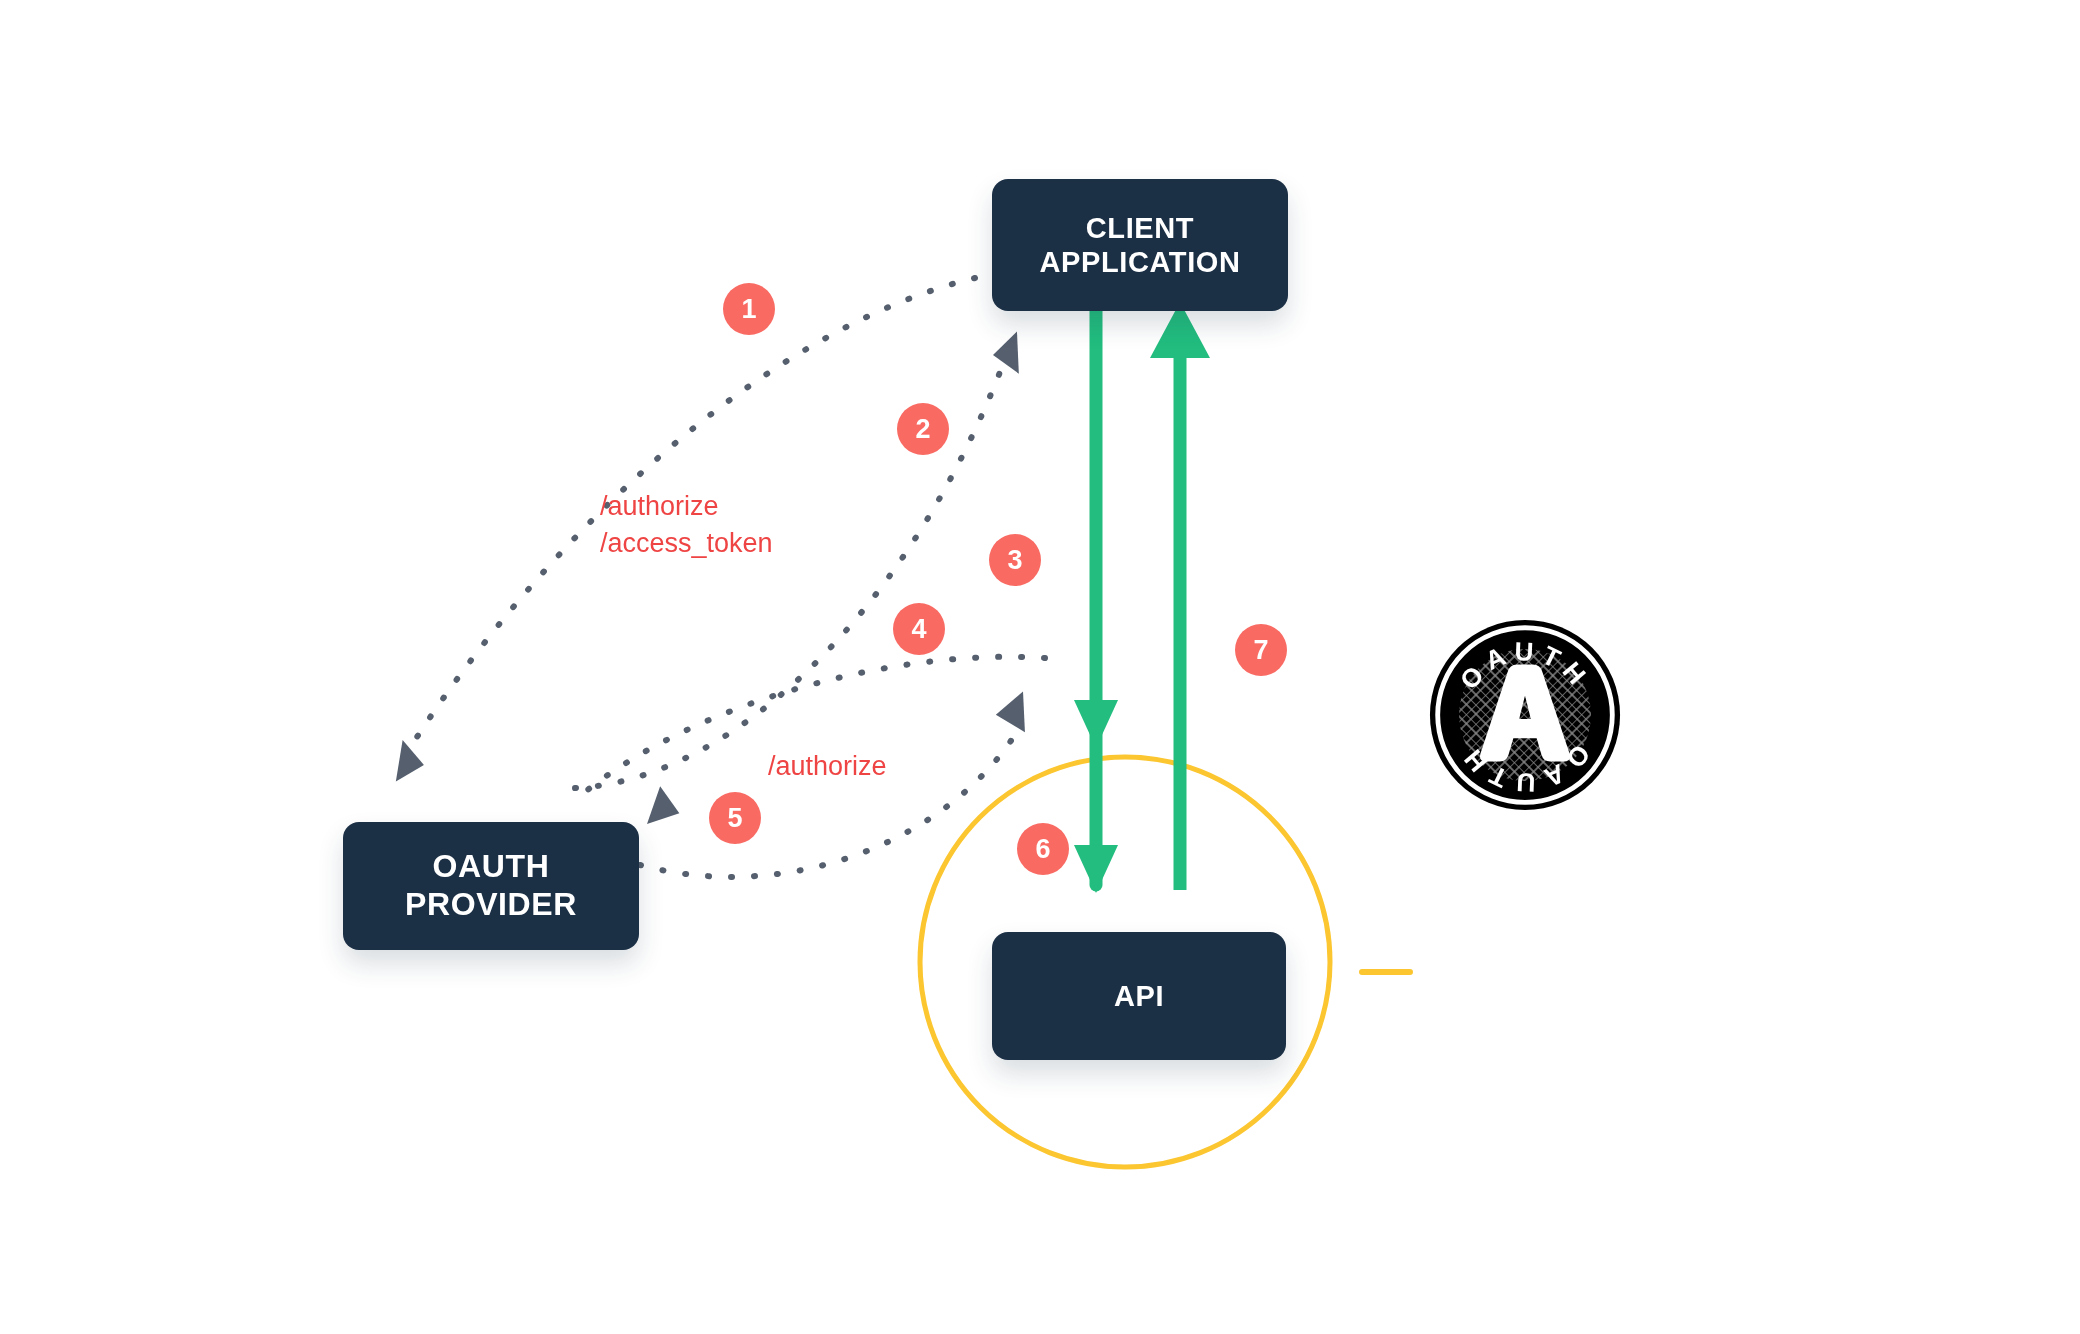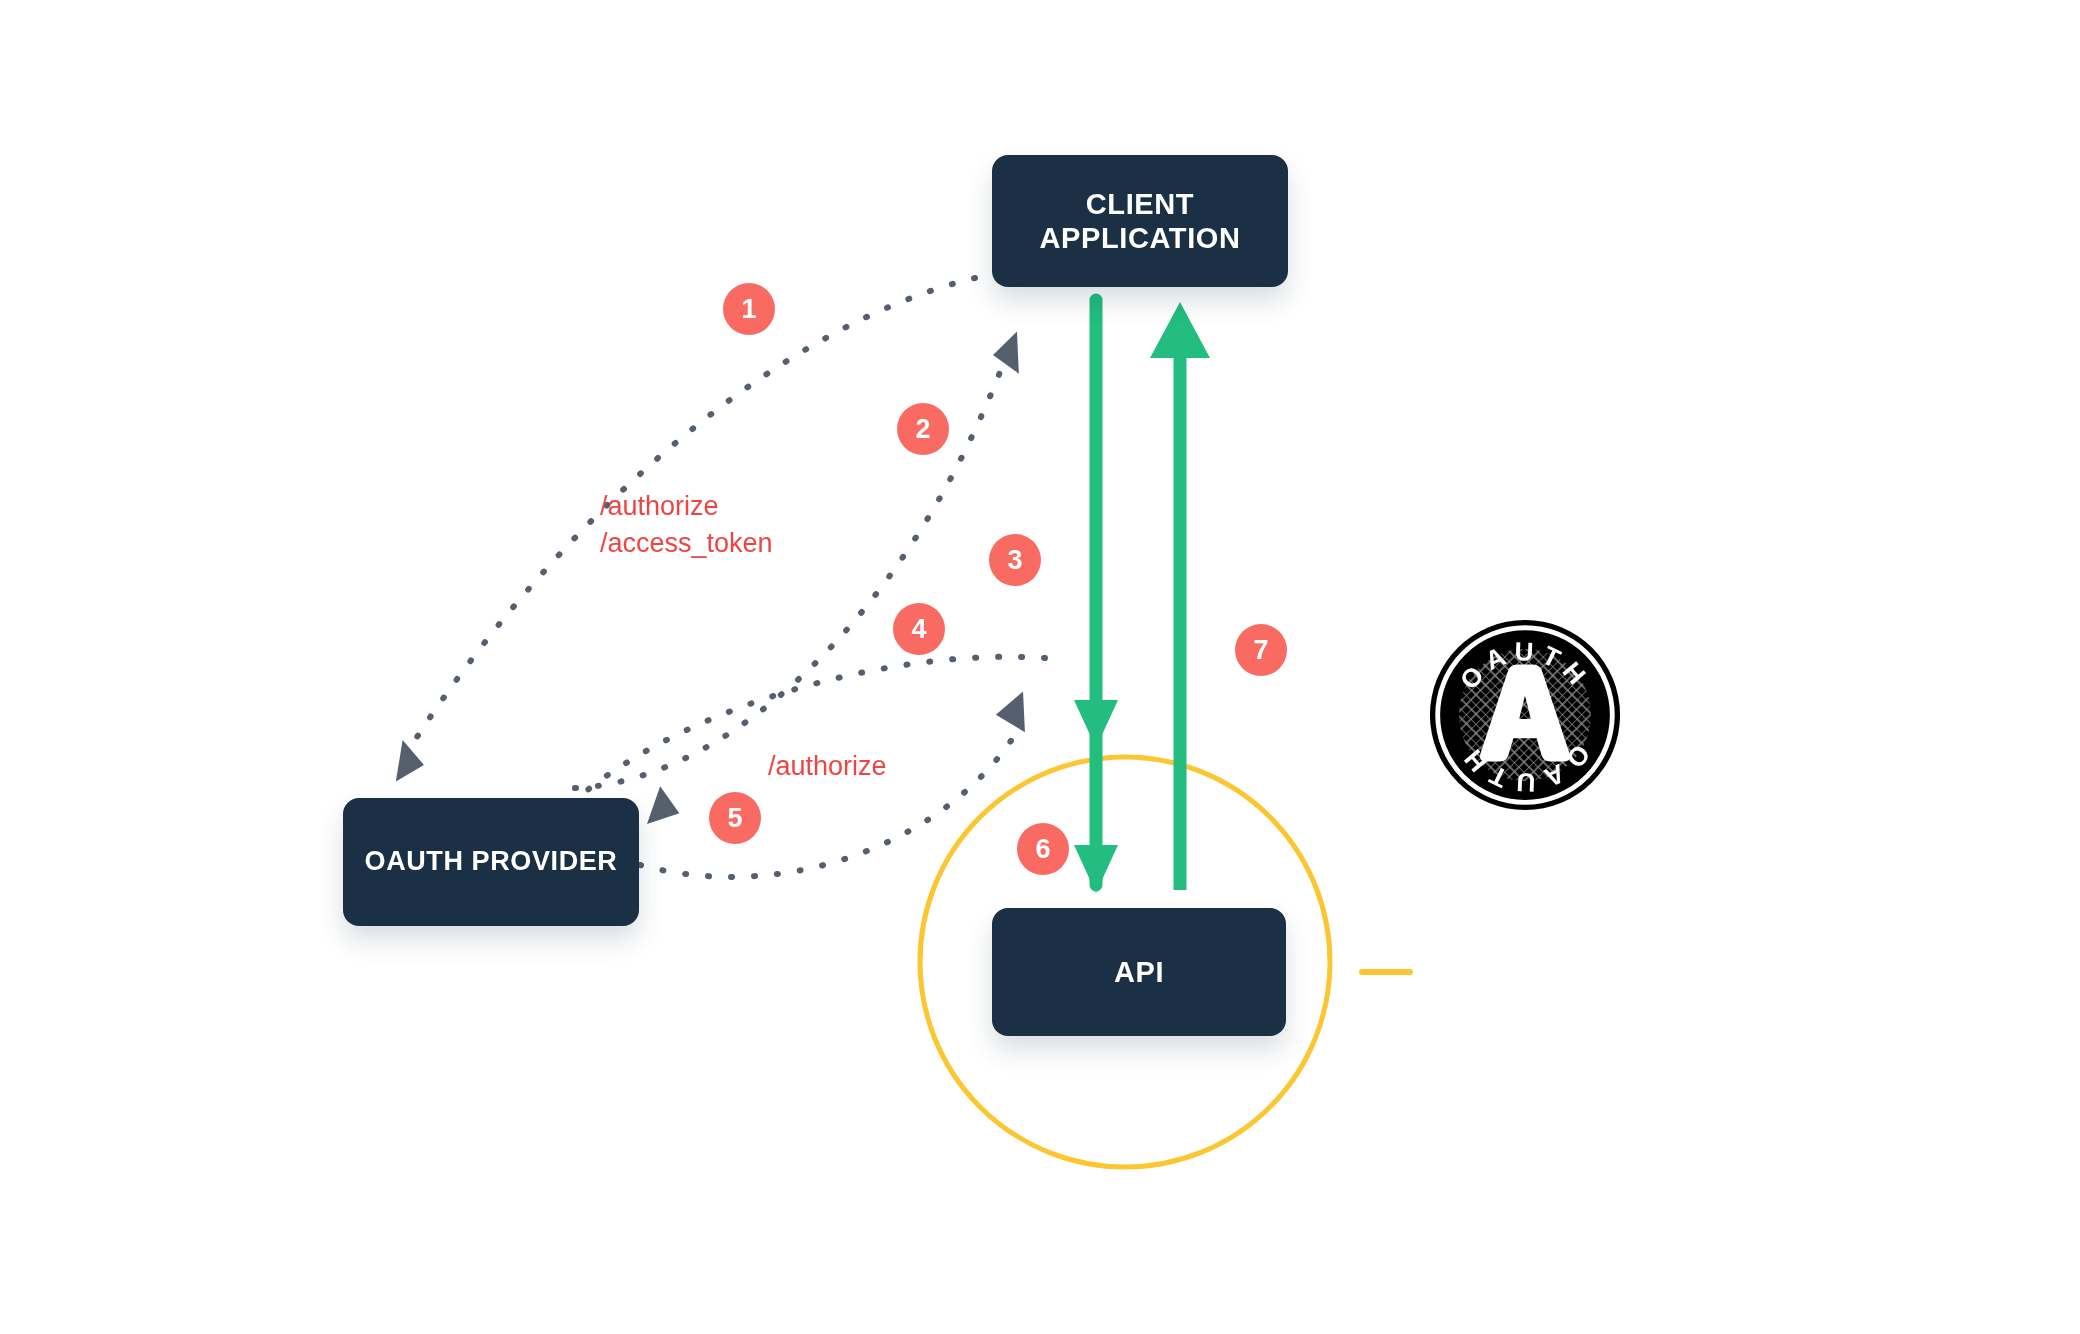--- a/index.html
+++ b/index.html
@@ -19,23 +19,24 @@
     background:#1b2f45;
     border-radius:16px;
     box-shadow:0 14px 26px rgba(27,47,69,.16);
     color:#ffffff;
     display:flex;align-items:center;justify-content:center;
     text-align:center;
     font-weight:bold;
     letter-spacing:.6px;
     line-height:1.18;
     z-index:6;
+    margin-top:24px;
   }
   #node-client{left:992px;top:155px;width:296px;height:132px;font-size:29px;}
-  #node-provider{left:343px;top:798px;width:296px;height:128px;font-size:27px;}
+  #node-provider{left:343px;top:798px;width:296px;height:128px;font-size:32px;}
   #node-api{left:992px;top:908px;width:294px;height:128px;font-size:29px;}
 
   
   .badge{
     position:absolute;
     width:52px;height:52px;border-radius:50%;
     background:#f96a63;
     color:#ffffff;
     font-size:27px;font-weight:bold;
     display:flex;align-items:center;justify-content:center;

